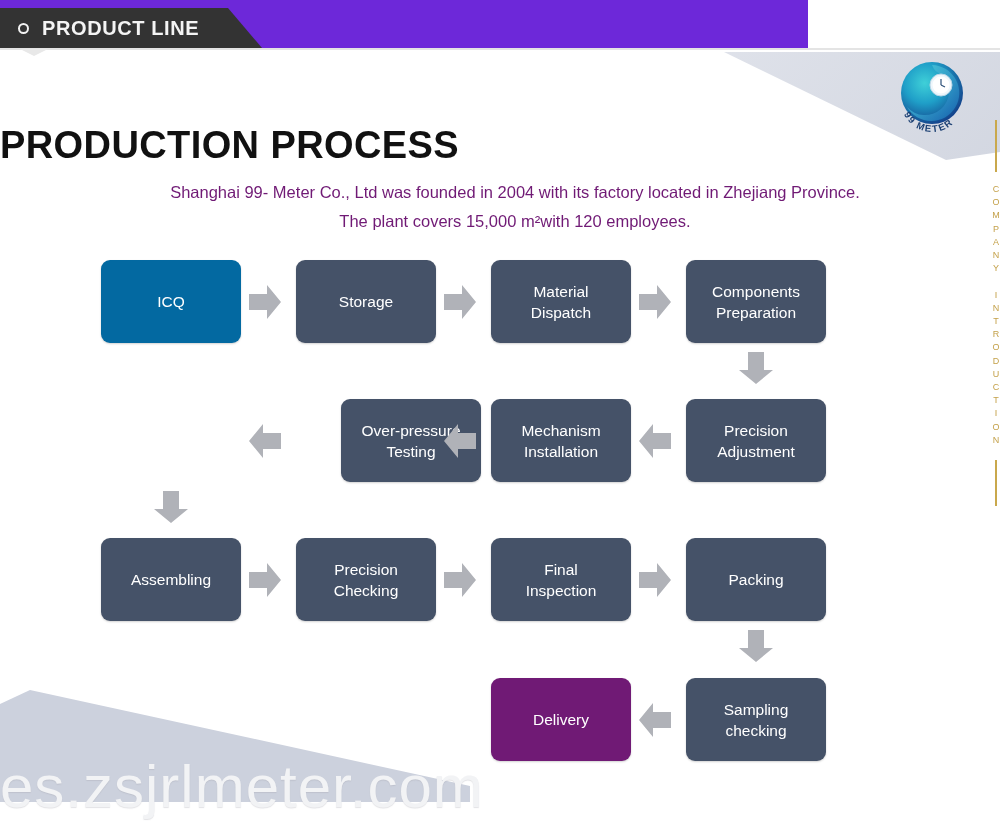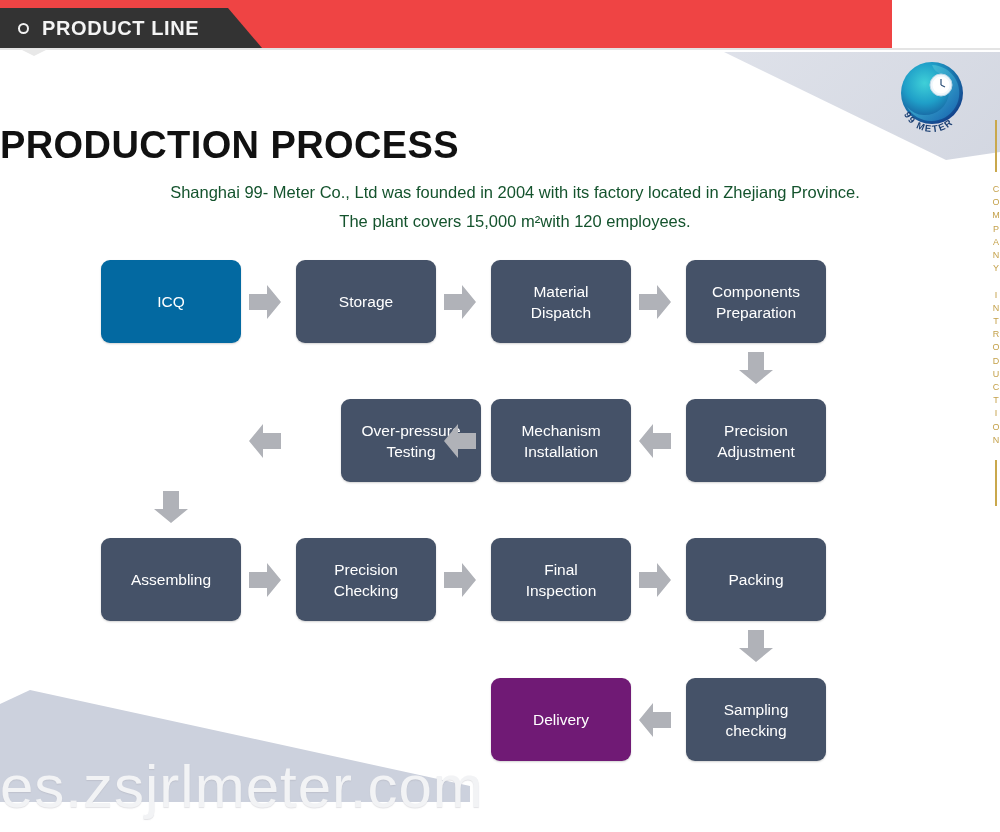--- a/index.html
+++ b/index.html
@@ -15,22 +15,22 @@
     width: 1000px;
     height: 832px;
     background: #ffffff;
     overflow: hidden;
   }
 
   
   .header-band {
     position: absolute;
     left: 0; top: 0;
-    width: 892px; height: 48px;
-    background: #ef4444;
+    width: 808px; height: 48px;
+    background: #6d28d9;
   }
   .header-tab {
     position: absolute;
     left: 0; top: 8px;
     width: 262px; height: 40px;
     background: #333333;
     clip-path: polygon(0 0, 228px 0, 262px 40px, 0 40px);
     display: flex;
     align-items: center;
     padding-left: 18px;
@@ -125,21 +125,21 @@
     font-weight: bold;
     color: #111111;
     letter-spacing: 0.4px;
   }
   .page-desc {
     position: absolute;
     left: 155px; top: 178px;
     width: 720px;
     text-align: center;
     font-size: 16.5px;
-    color: #14532d;
+    color: #701a75;
     line-height: 29px;
   }
 
   
   .flow {
     position: absolute;
     left: 0; top: 0;
     width: 1000px; height: 832px;
   }
   .node {

